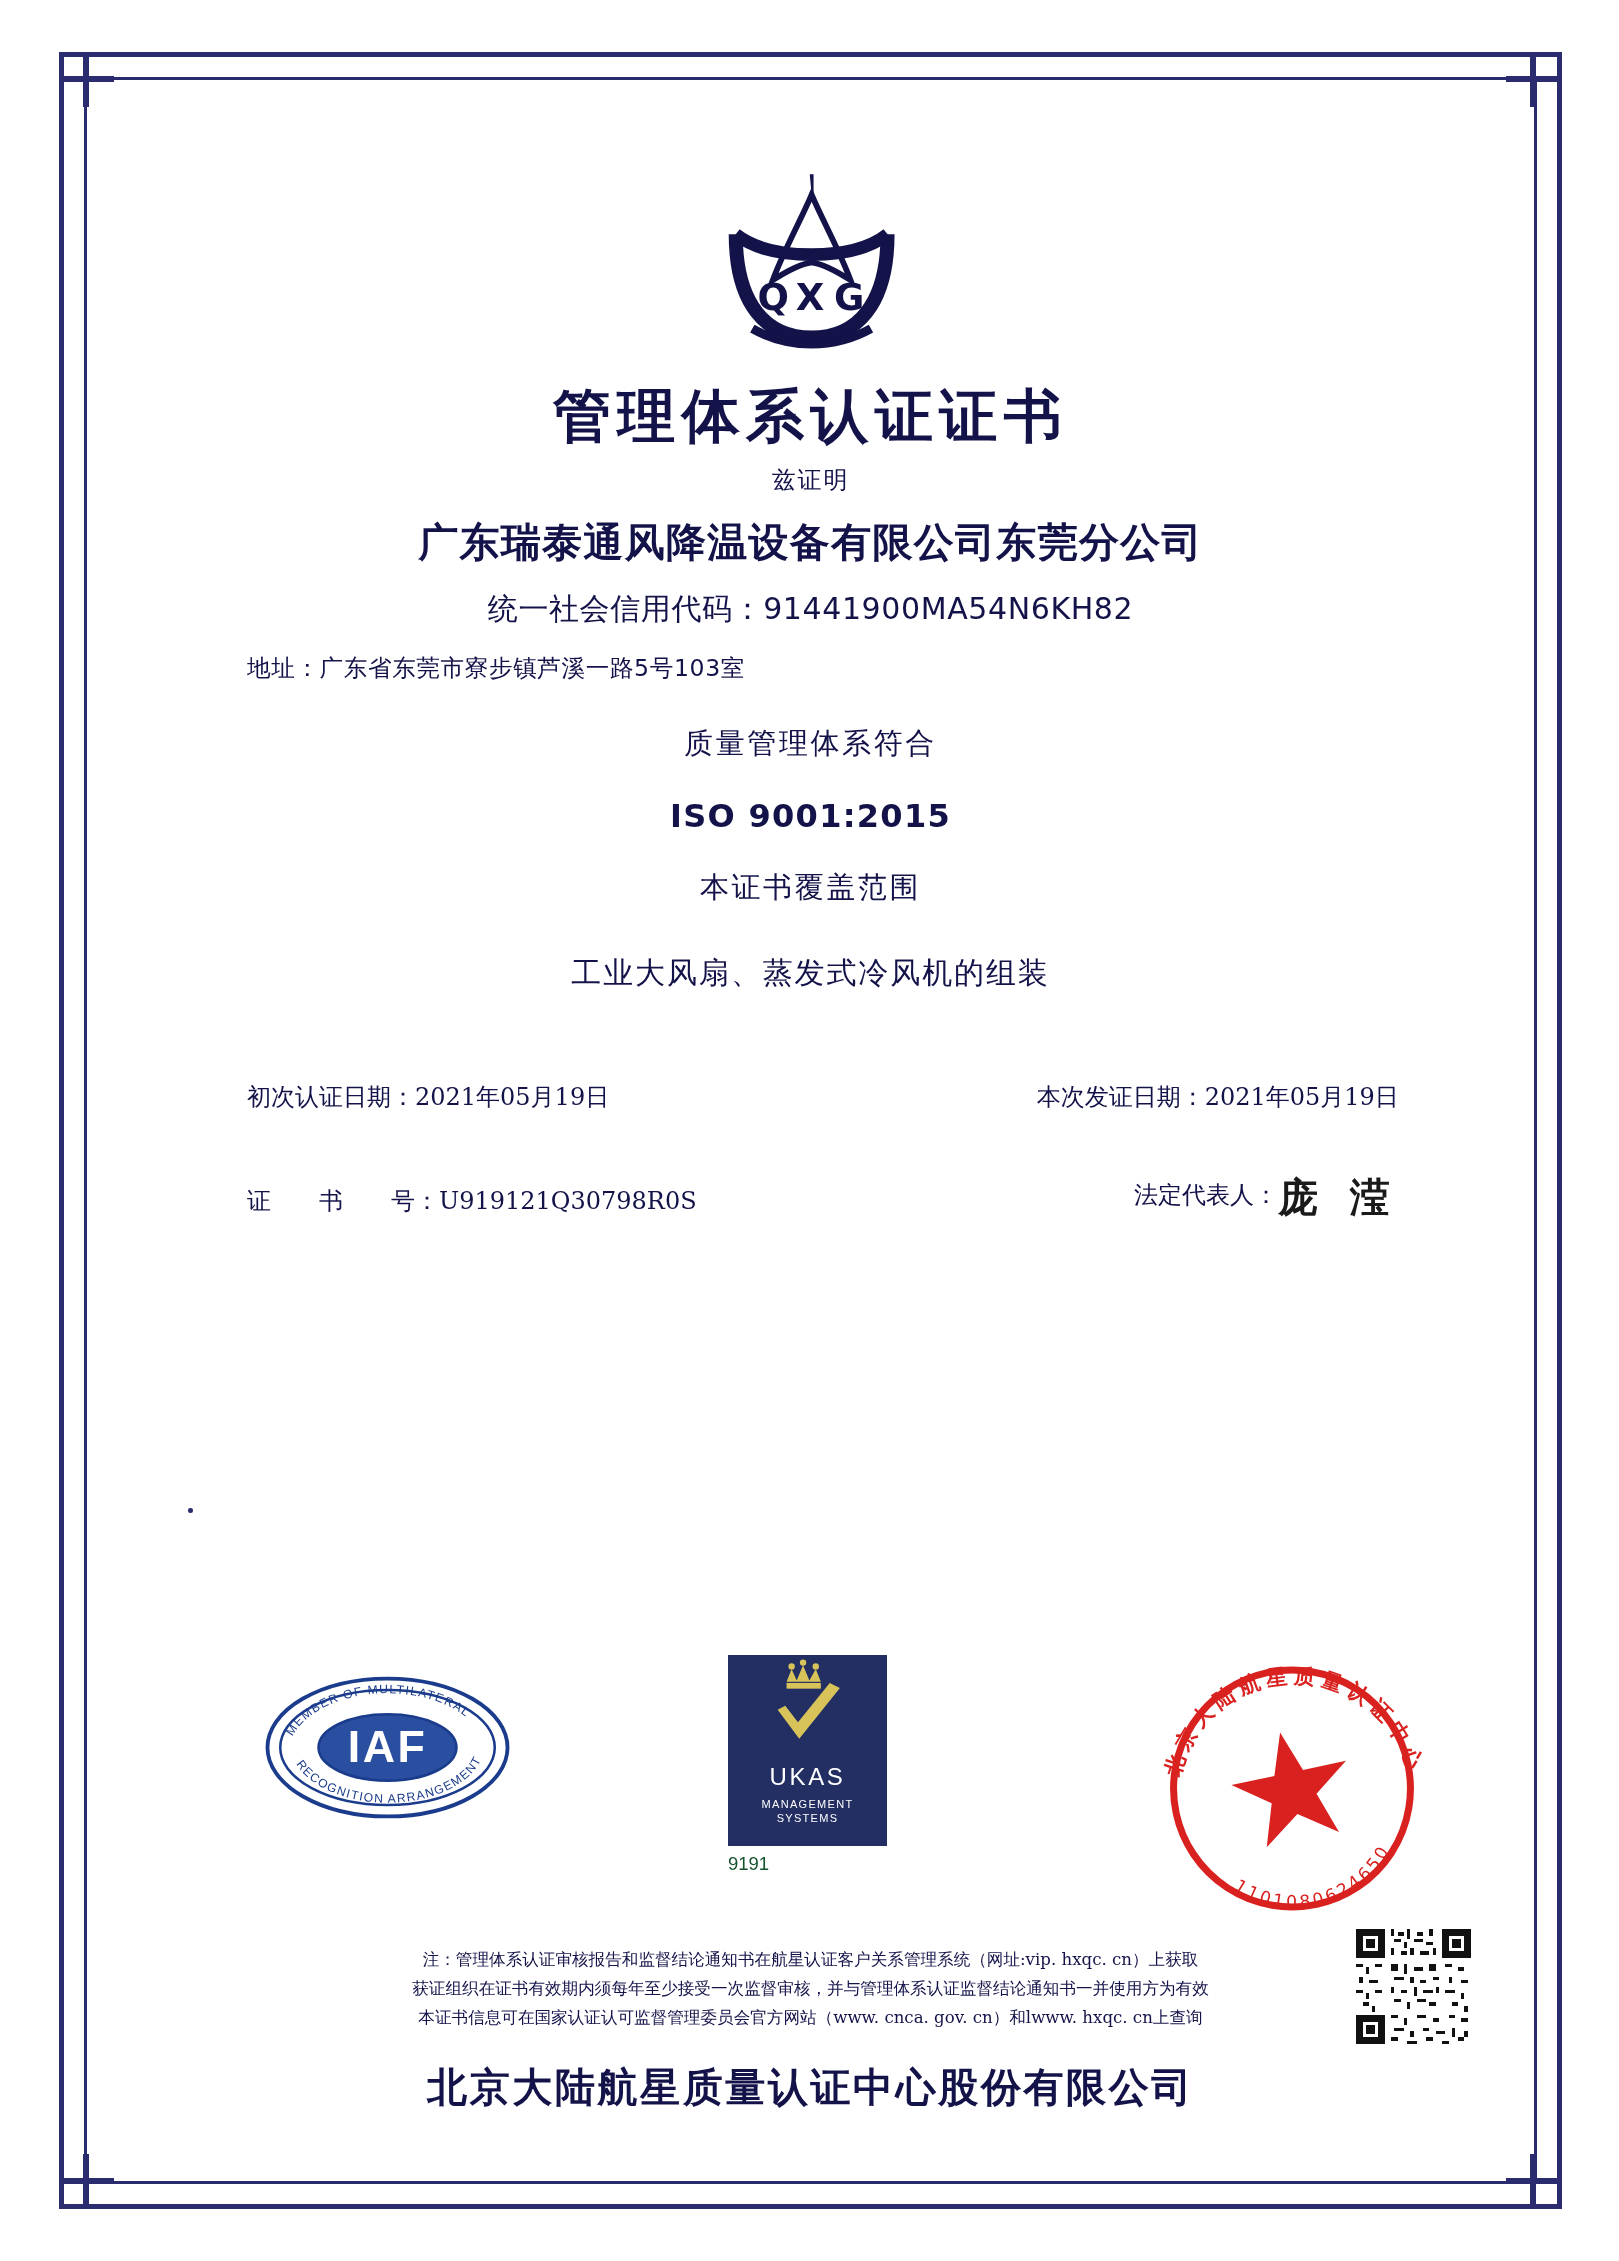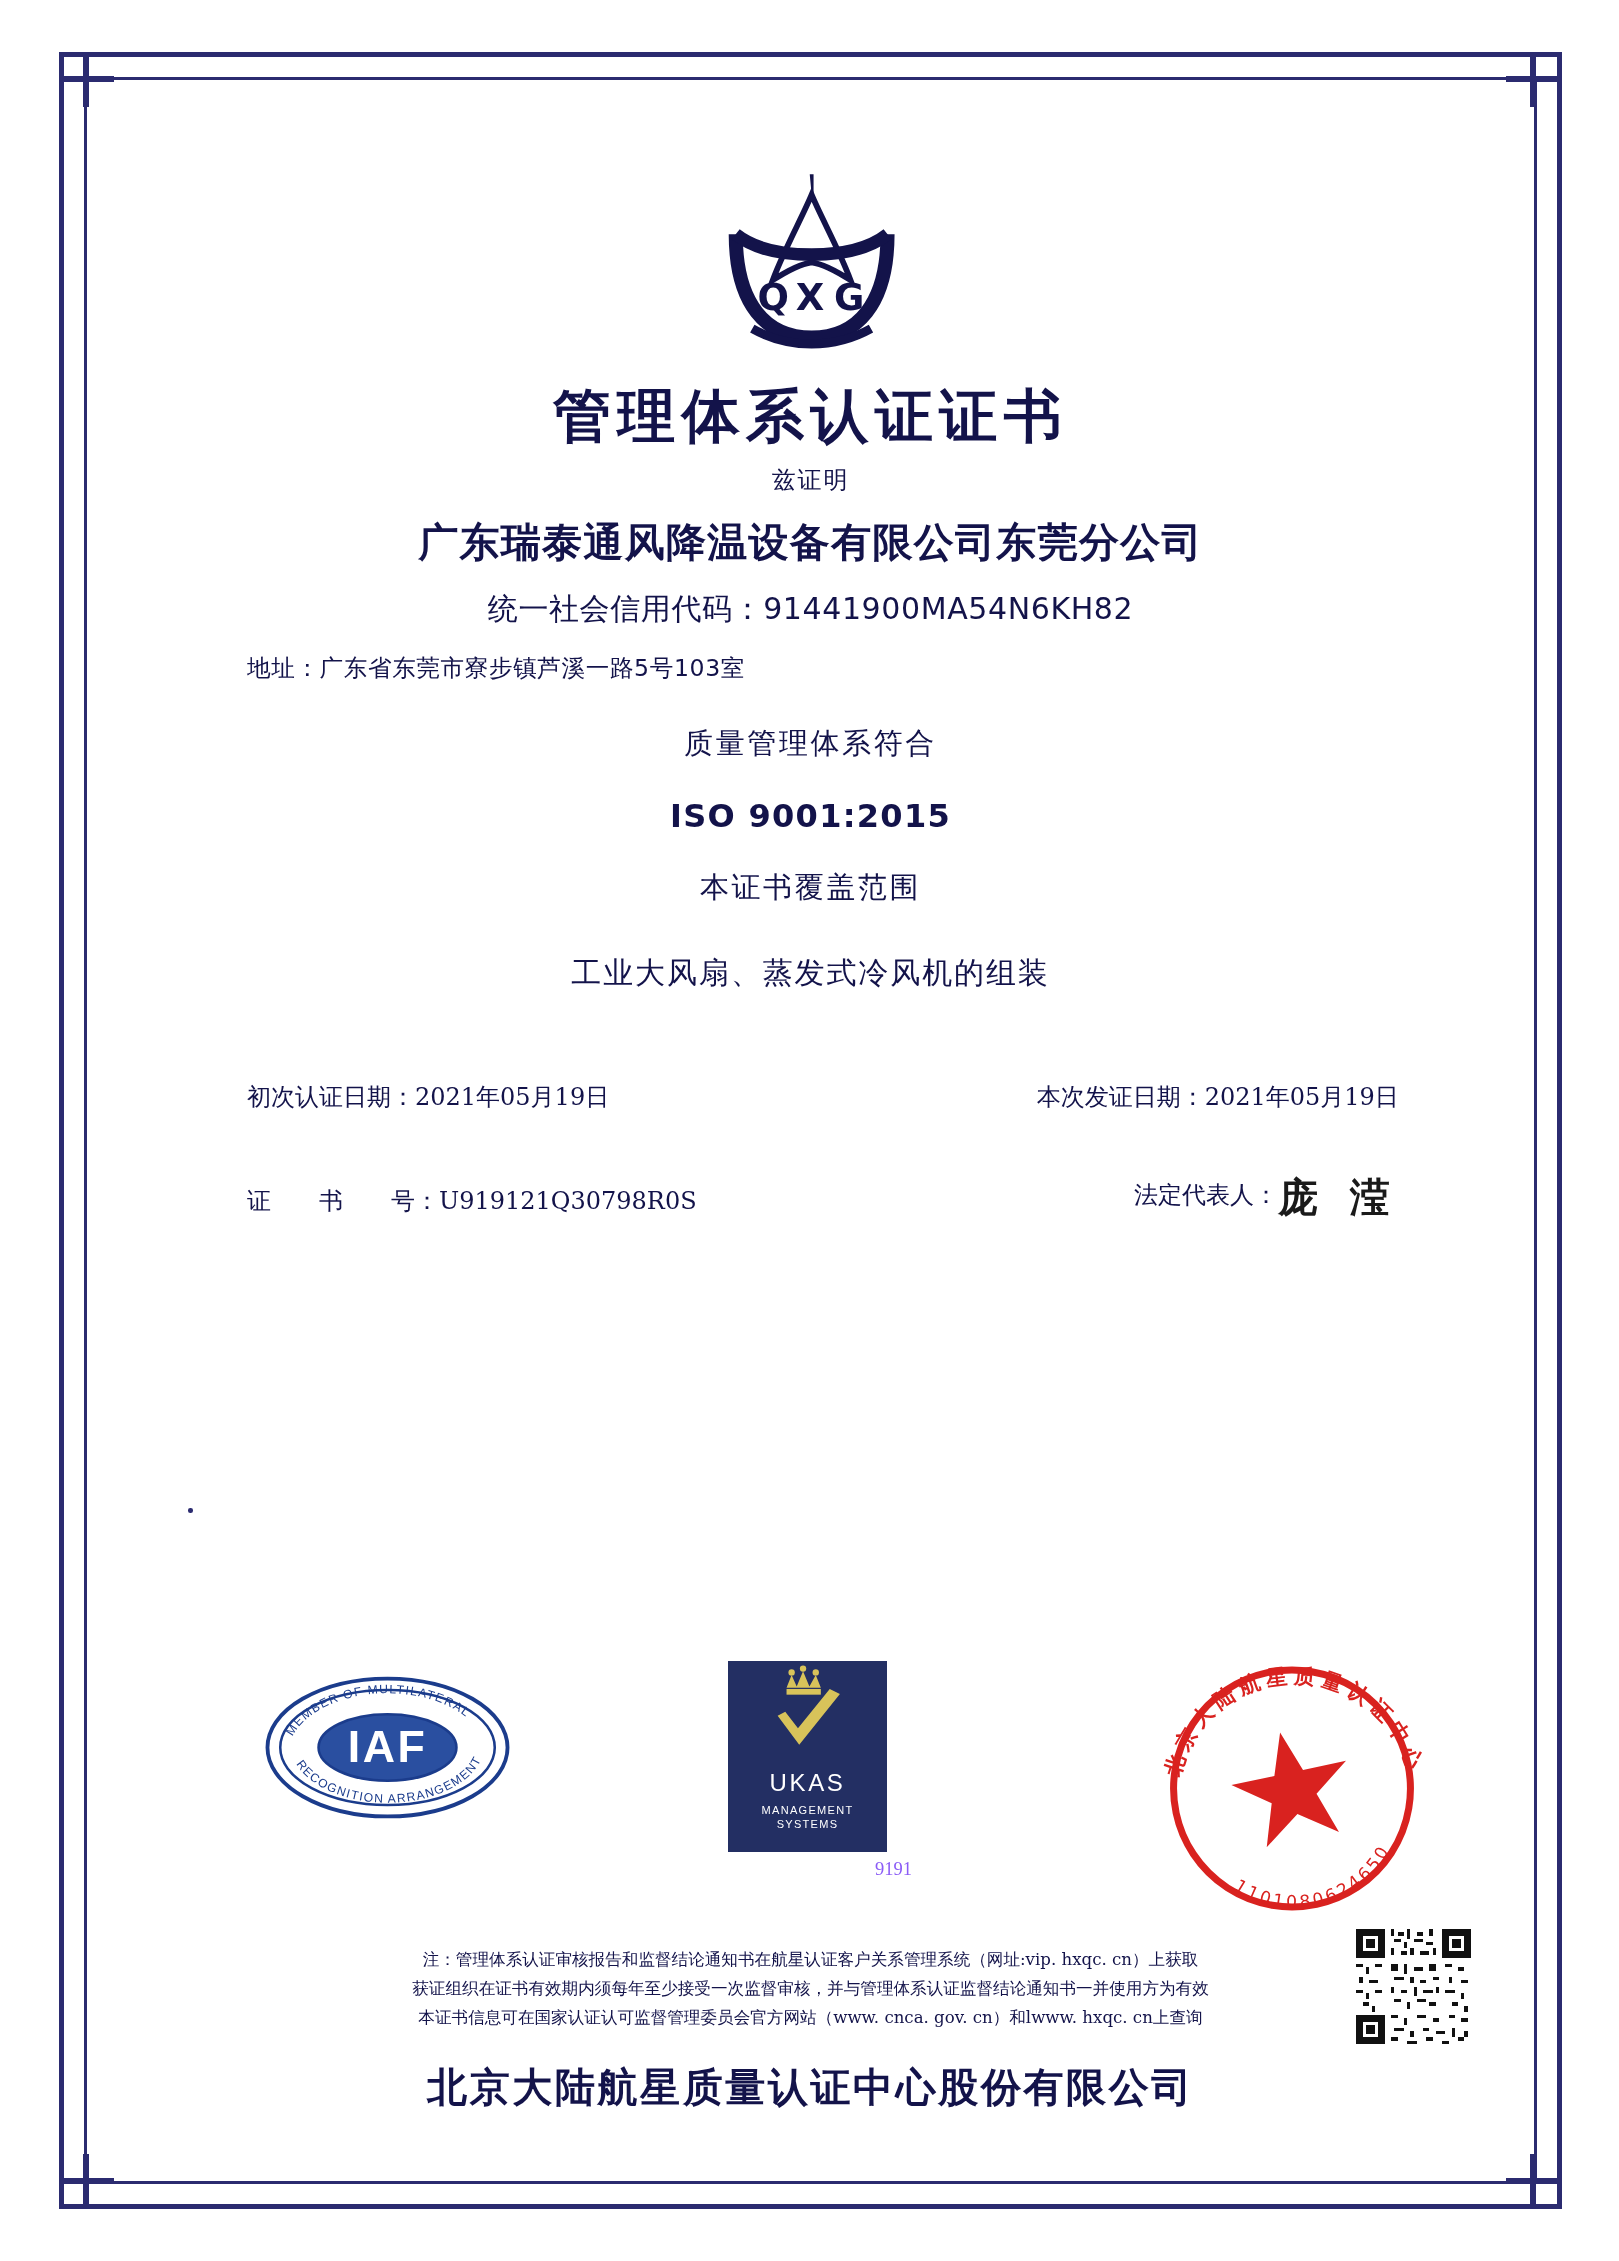--- a/index.html
+++ b/index.html
@@ -193,21 +193,21 @@
   .iaf {
     position: absolute;
     left: 179px;
     top: 32px;
     width: 249px;
     height: 147px;
   }
   .ukas {
     position: absolute;
     left: 644px;
-    top: 19px;
+    top: 13px;
     width: 184px;
     height: 210px;
   }
   .ukas-box {
     width: 159px;
     height: 191px;
     background: #232f63;
     position: relative;
     color: #ffffff;
   }
@@ -232,24 +232,24 @@
     font-size: 11px;
     letter-spacing: 1.3px;
     line-height: 1.3;
     color: #ffffff;
   }
   .ukas-num {
     position: absolute;
     left: 0;
     top: 198px;
     width: 100%;
-    text-align: right;
-    font-family: Liberation Serif, serif;
+    text-align: left;
+    font-family: Liberation Sans, sans-serif;
     font-size: 18.5px;
-    color: #8b5cf6;
+    color: #14532d;
   }
   .seal {
     position: absolute;
     left: 1052px;
     top: 0px;
     width: 312px;
     height: 293px;
   }
 
   

